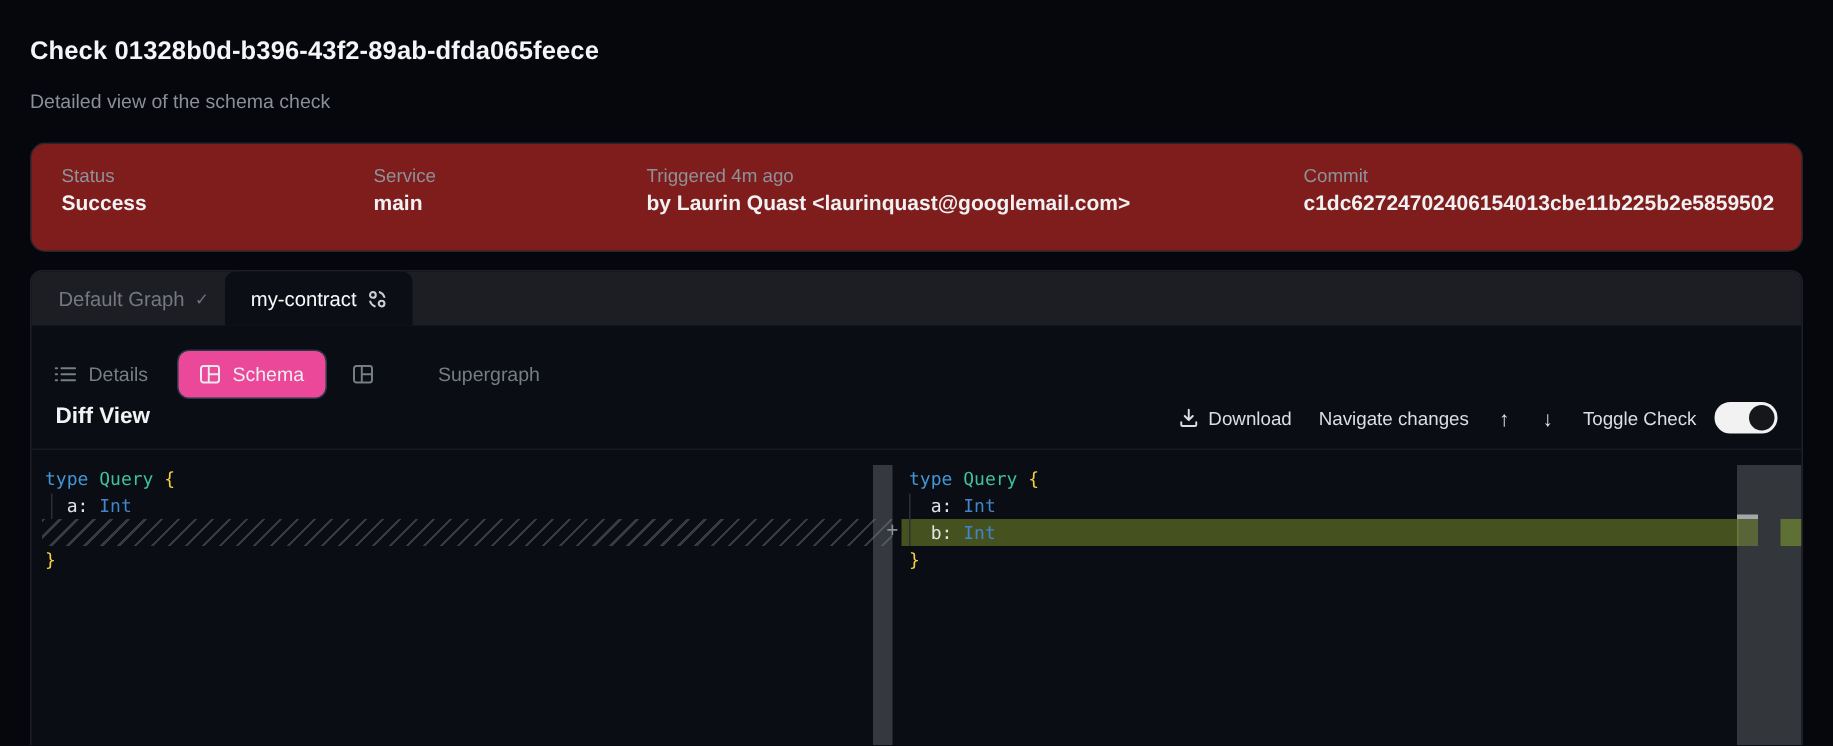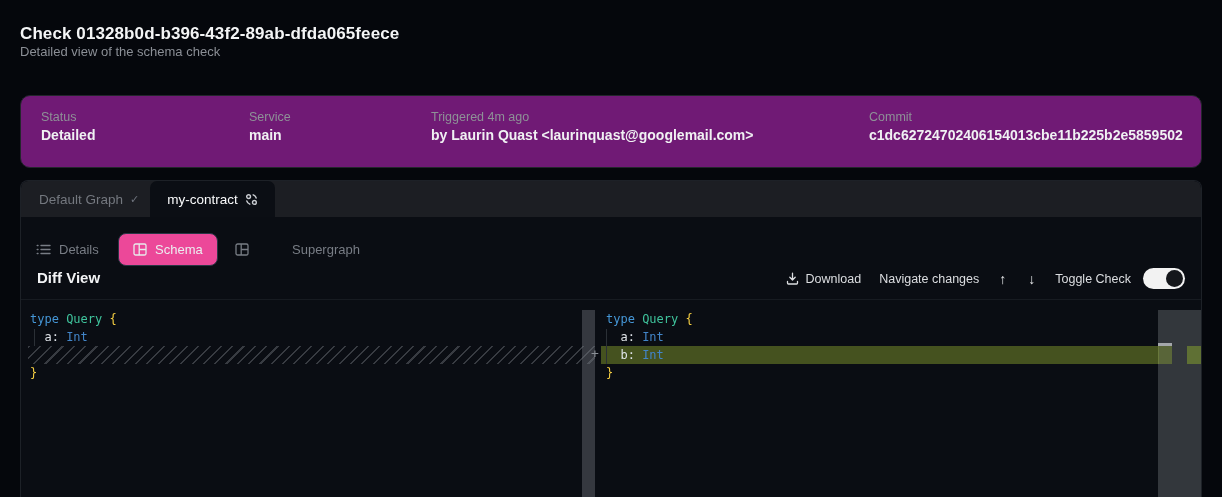--- a/index.html
+++ b/index.html
@@ -5,25 +5,25 @@
   * { margin:0; padding:0; box-sizing:border-box; }
   html,body { width:1222px; height:497px; overflow:hidden; }
   body {
     background:#05070c;
     font-family:"Liberation Sans", sans-serif;
     color:#e8eaec;
     position:relative;
   }
   
   .page-title { position:absolute; left:20px; top:24px; font-size:17px; font-weight:700; color:#f4f5f6; letter-spacing:.1px; }
-  .page-subtitle { position:absolute; left:20px; top:44px; font-size:13px; color:#8b8f96; }
+  .page-subtitle { position:absolute; left:20px; top:60px; font-size:13px; color:#8b8f96; }
 
   
   .meta-card { position:absolute; left:20px; top:95px; width:1182px; height:73px;
-    background:#701a75; border:1px solid #23262c; border-radius:10px; }
+    background:#7f1d1d; border:1px solid #23262c; border-radius:10px; }
   .meta-col { position:absolute; top:0; height:100%; }
   .meta-col .lbl { position:absolute; top:14px; font-size:12.5px; color:#8e9197; white-space:nowrap; }
   .meta-col .val { position:absolute; top:31px; font-size:14px; font-weight:600; color:#f0f1f3; white-space:nowrap; }
   .mc-0 { left:20px; } .mc-1 { left:228px; } .mc-2 { left:410px; } .mc-3 { left:848px; }
 
   
   .panel { position:absolute; left:20px; top:180px; width:1182px; height:317px;
     background:#0a0d13; border:1px solid #1d2127; border-bottom:none; border-radius:8px 8px 0 0; overflow:hidden; }
 
   
@@ -87,21 +87,21 @@
 </style>
 </head>
 <body>
 
 <div class="page-title">Check 01328b0d-b396-43f2-89ab-dfda065feece</div>
 <div class="page-subtitle">Detailed view of the schema check</div>
 
 <div class="meta-card">
   <div class="meta-col mc-0">
     <div class="lbl">Status</div>
-    <div class="val">Detailed</div>
+    <div class="val">Success</div>
   </div>
   <div class="meta-col mc-1">
     <div class="lbl">Service</div>
     <div class="val">main</div>
   </div>
   <div class="meta-col mc-2">
     <div class="lbl">Triggered 4m ago</div>
     <div class="val">by Laurin Quast &lt;laurinquast@googlemail.com&gt;</div>
   </div>
   <div class="meta-col mc-3">

